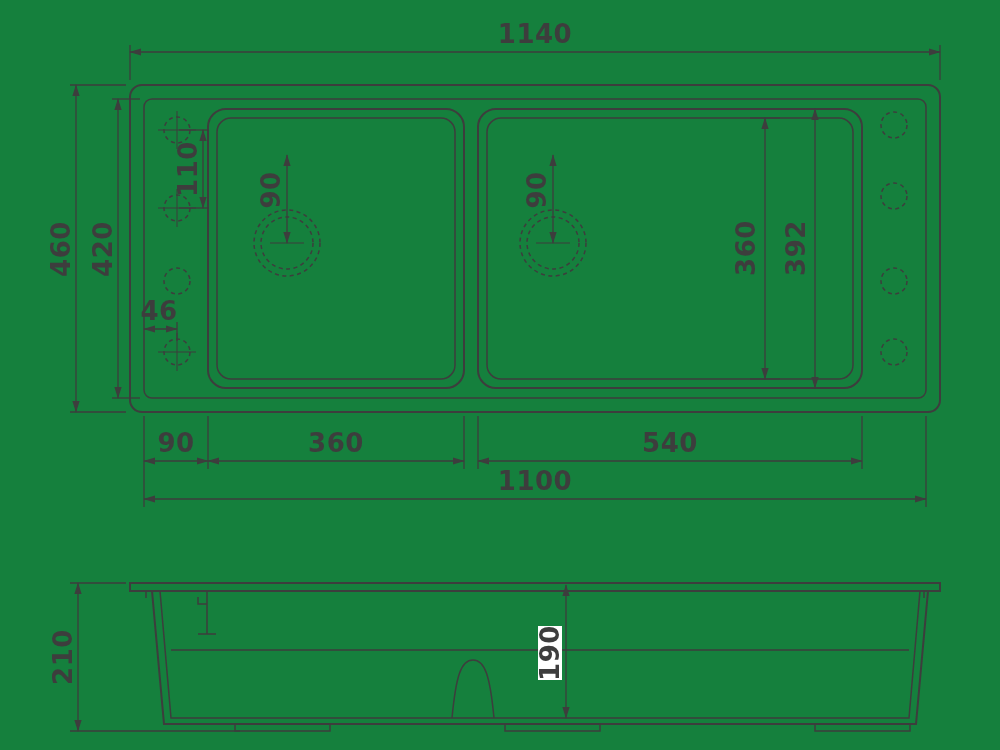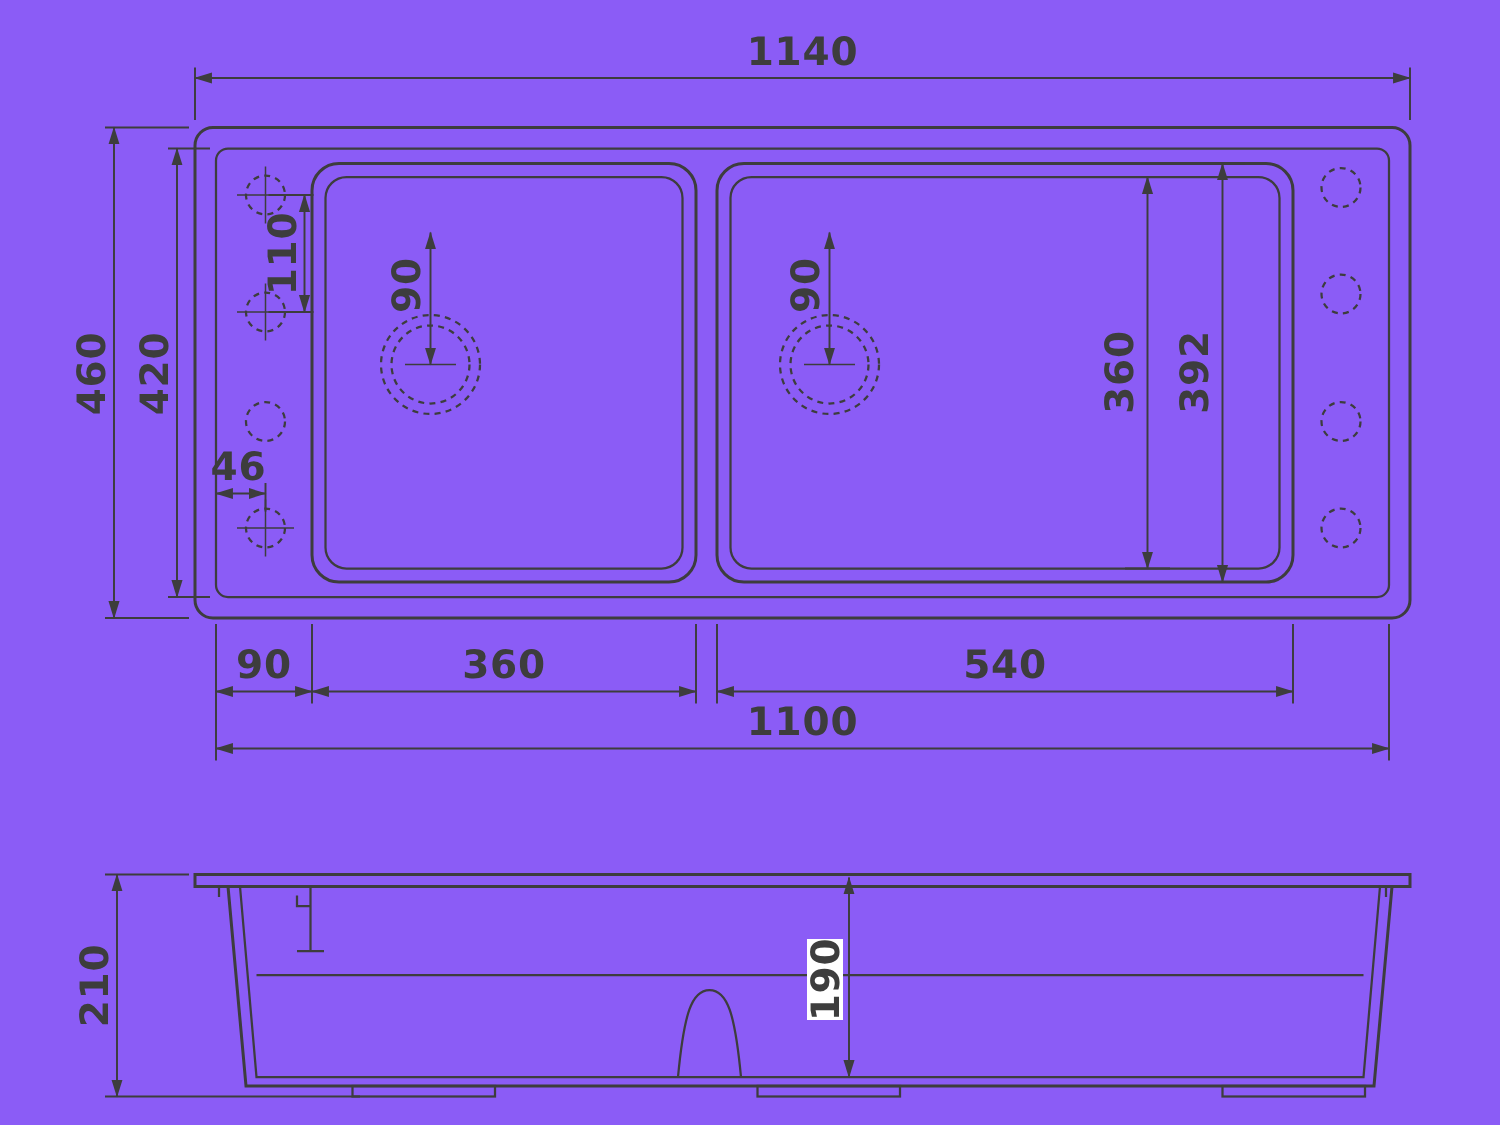--- a/index.html
+++ b/index.html
@@ -1,20 +1,20 @@
 <!DOCTYPE html>
 <html><head>
 <meta charset="utf-8">
 <style>
   html, body { margin: 0; padding: 0; background: #ffffff; }
   .canvas {
     position: relative;
     width: 1000px;
     height: 750px;
-    background: #8b5cf6;
+    background: #15803d;
     overflow: hidden;
   }
   svg { display: block; }
   .geo   { stroke: #3d3d3d; stroke-width: 2;   fill: none; }
   .geo-thin { stroke: #3d3d3d; stroke-width: 1.5; fill: none; }
   .dashc { stroke: #3d3d3d; stroke-width: 1.5; fill: none; stroke-dasharray: 4 3.5; }
   .cross { stroke: #3d3d3d; stroke-width: 1;   fill: none; }
   .dim   { stroke: #3d3d3d; stroke-width: 1.3; fill: none; }
   .ext   { stroke: #3d3d3d; stroke-width: 1.3; fill: none; }
   .dim-text {

